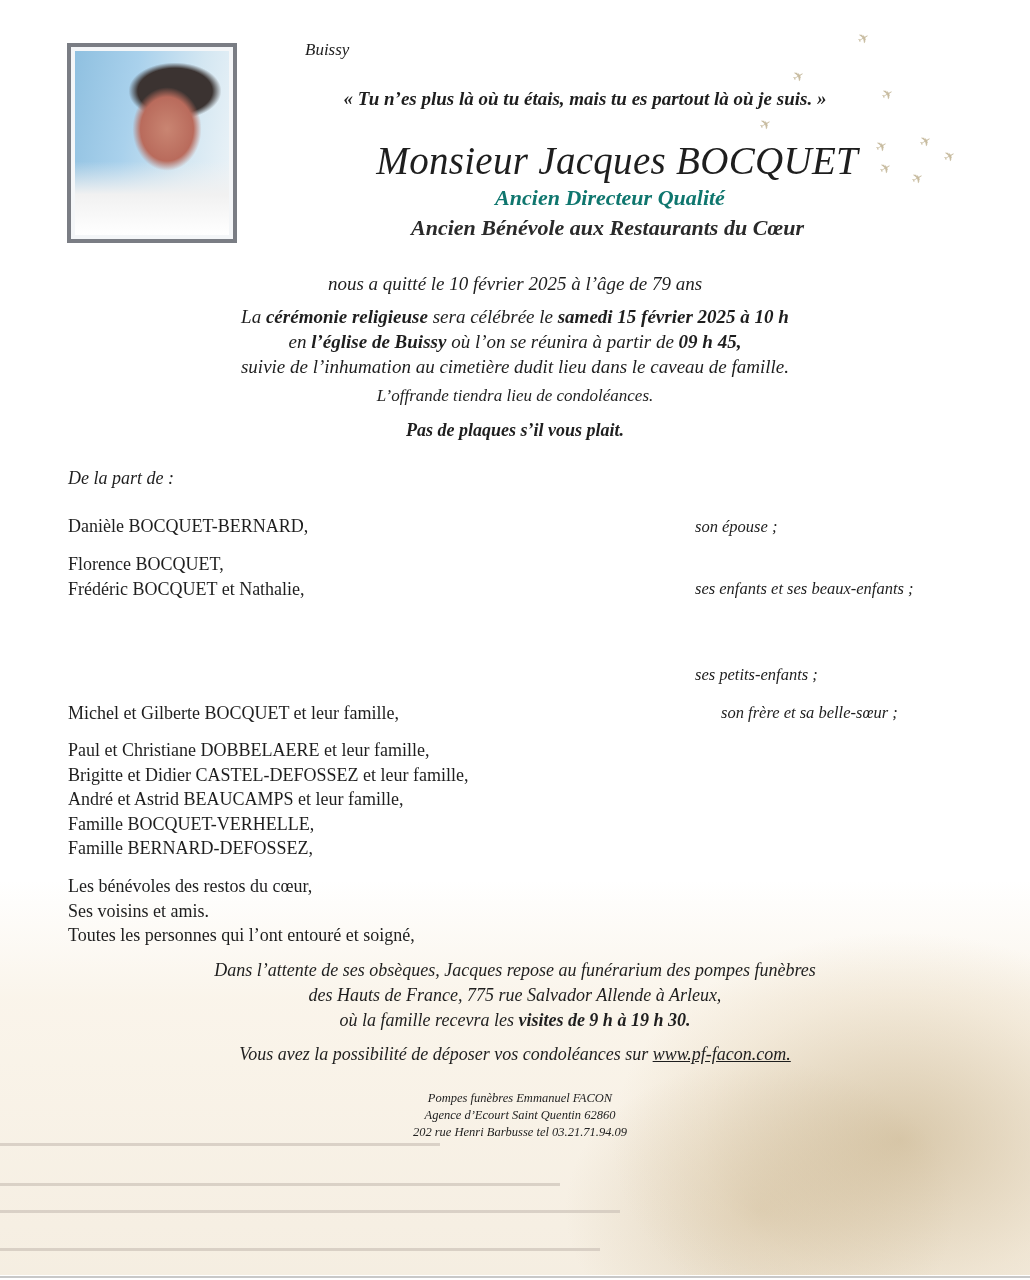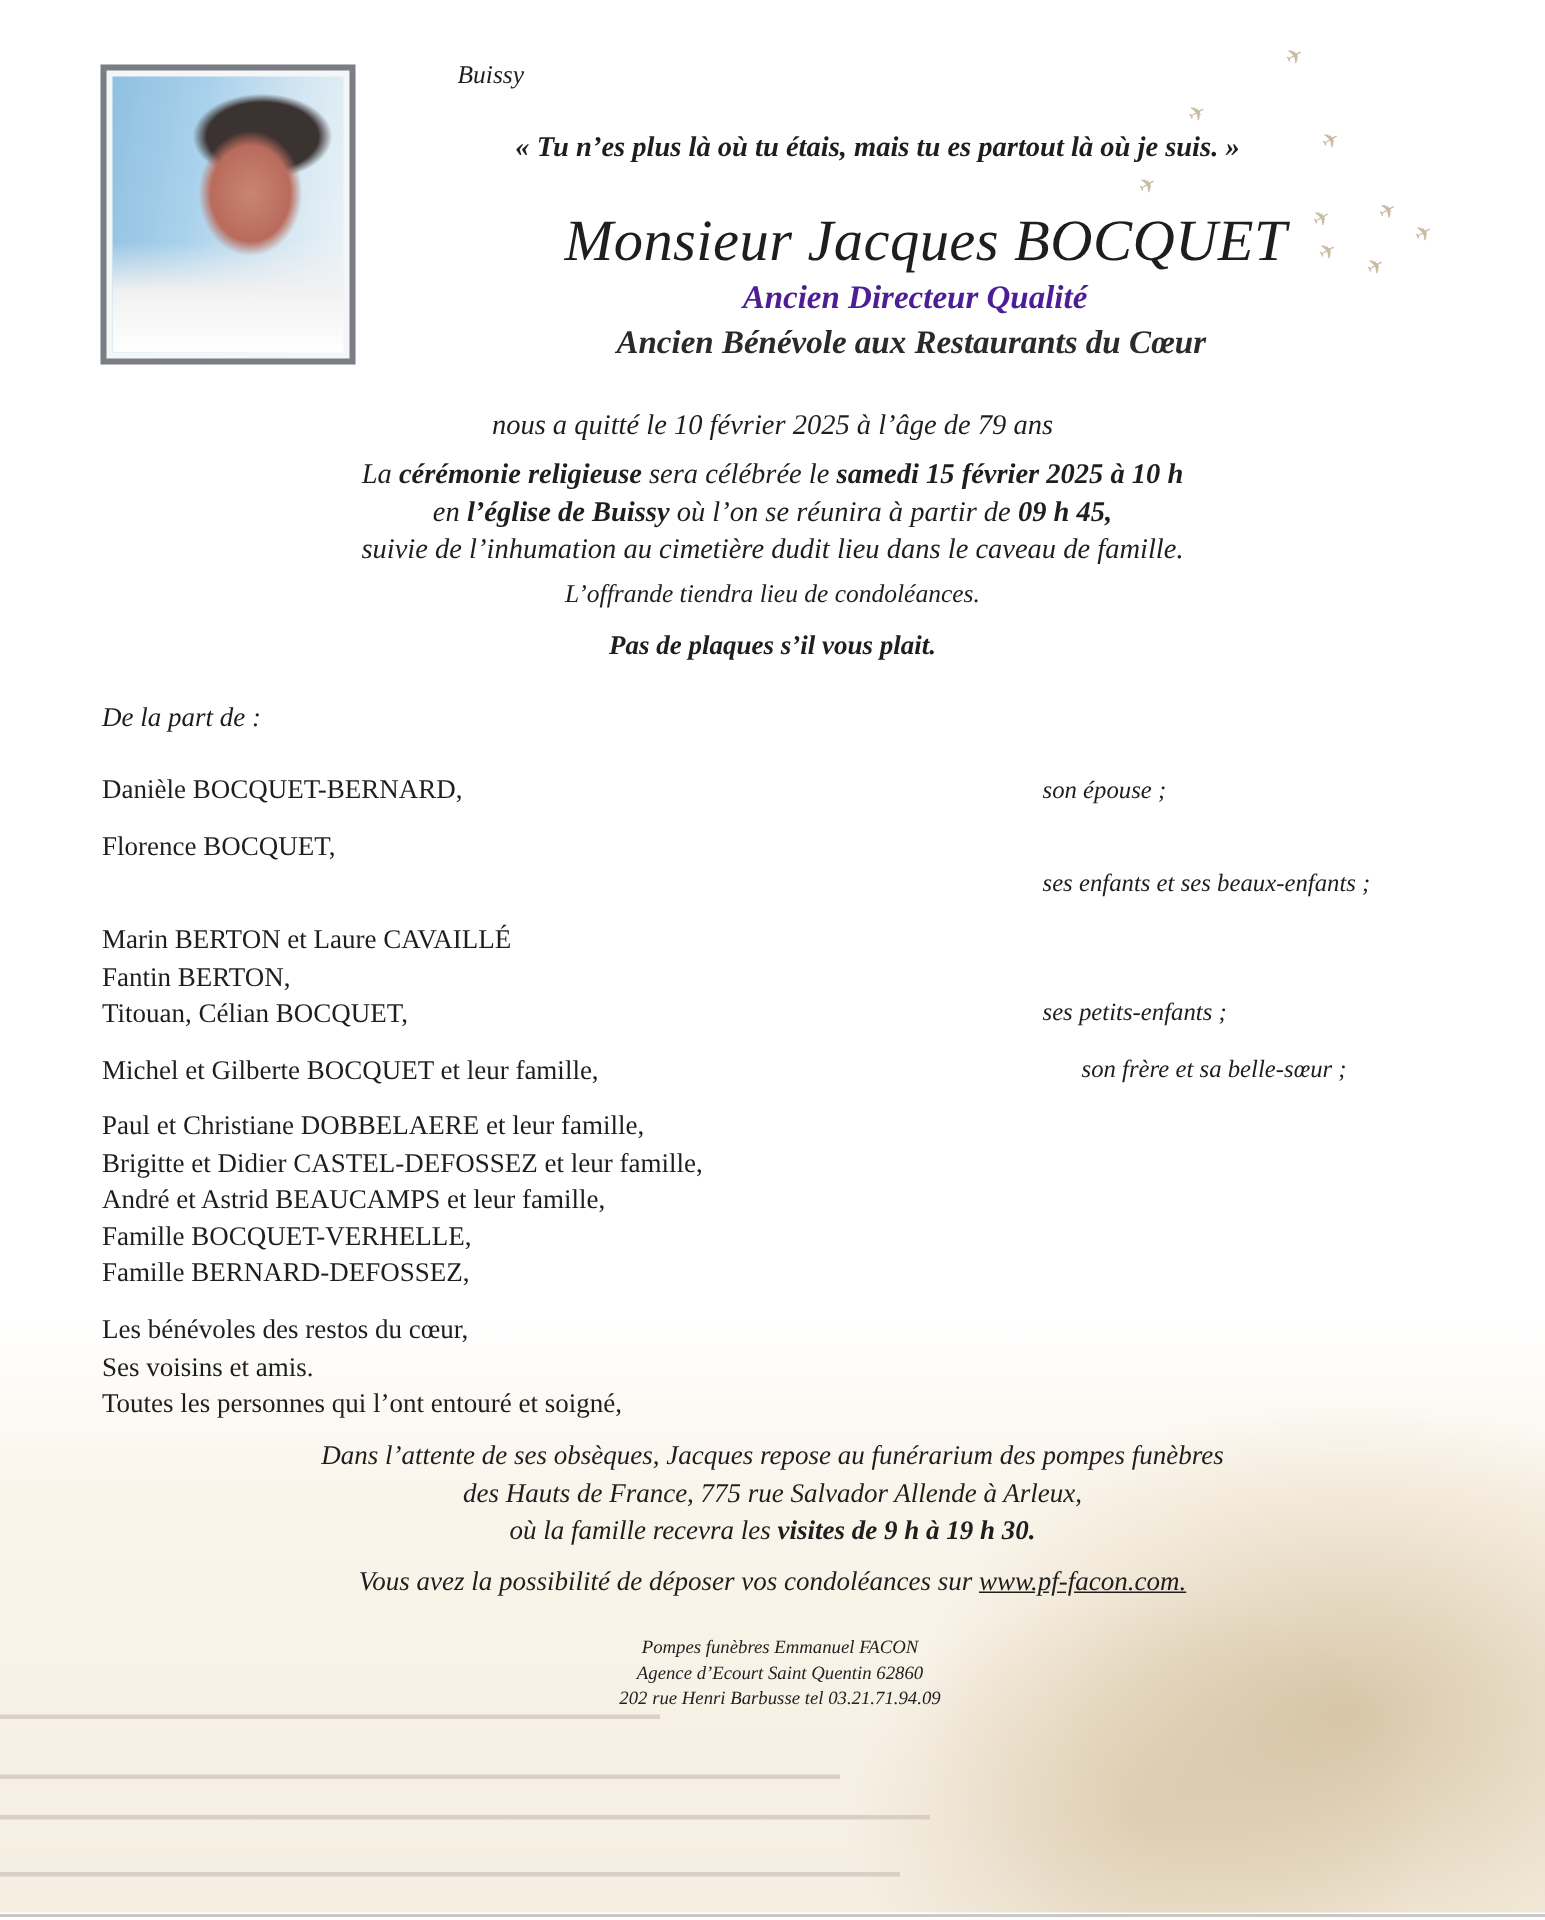--- a/index.html
+++ b/index.html
@@ -33,21 +33,21 @@
       radial-gradient(ellipse 62px 38px at 100px 40px, #3b3331 0%, #3b3331 60%, rgba(59,51,49,0) 75%),
       linear-gradient(to bottom, rgba(255,255,255,0) 60%, #f1f1f1 78%, #ffffff 100%),
       linear-gradient(100deg, #8fc0e0 0%, #a9d1ec 35%, #d4e7f2 70%, #eef4f8 100%);
   }
 
   .abs { position: absolute; font-style: italic; }
 
   .location { left: 305px; top: 40px; font-size: 17px; }
   .quote { left: 300px; top: 88px; width: 570px; font-size: 19px; font-style: italic; font-weight: bold; text-align: center; }
   .name { left: 300px; top: 138px; width: 618px; font-size: 39px; text-align: right; padding-right: 60px; letter-spacing: 0.3px; }
-  .title1 { left: 355px; top: 185px; width: 510px; font-size: 22px; font-weight: bold; text-align: center; color: #4c1d95; }
+  .title1 { left: 355px; top: 185px; width: 510px; font-size: 22px; font-weight: bold; text-align: center; color: #0f766e; }
   .title2 { left: 340px; top: 215px; width: 535px; font-size: 22px; font-weight: bold; text-align: center; color: #2a2a2a; }
 
   .block-center { left: 150px; width: 730px; text-align: center; font-size: 19px; }
   .line { display: block; line-height: 25px; }
   b { font-weight: bold; }
 
   .deceased { top: 273px; }
   .ceremony { top: 304px; }
   .offering { top: 386px; font-style: italic; font-size: 17px; }
   .no-plaques { top: 420px; font-weight: bold; font-size: 18px; }
@@ -113,28 +113,24 @@
 
   <div class="abs from-label">De la part de :</div>
 
   <div class="family-group" style="top:514px;">
     <span class="line">Danièle BOCQUET-BERNARD,</span>
   </div>
   <div class="relation" style="top:517px;">son épouse ;</div>
 
   <div class="family-group" style="top:552px;">
     <span class="line">Florence BOCQUET,</span>
+    <span class="line">Frédéric BOCQUET et Nathalie,</span>
   </div>
   <div class="relation" style="top:579px;">ses enfants et ses beaux-enfants ;</div>
 
-  <div class="family-group" style="top:614px;">
-    <span class="line">Marin BERTON et Laure CAVAILLÉ</span>
-    <span class="line">Fantin BERTON,</span>
-    <span class="line">Titouan, Célian BOCQUET,</span>
-  </div>
   <div class="relation" style="top:665px;">ses petits-enfants ;</div>
 
   <div class="family-group" style="top:701px;">
     <span class="line">Michel et Gilberte BOCQUET et leur famille,</span>
   </div>
   <div class="relation" style="top:703px;margin-left:26px;">son frère et sa belle-sœur ;</div>
 
   <div class="family-group" style="top:738px;">
     <span class="line">Paul et Christiane DOBBELAERE et leur famille,</span>
     <span class="line">Brigitte et Didier CASTEL-DEFOSSEZ et leur famille,</span>

